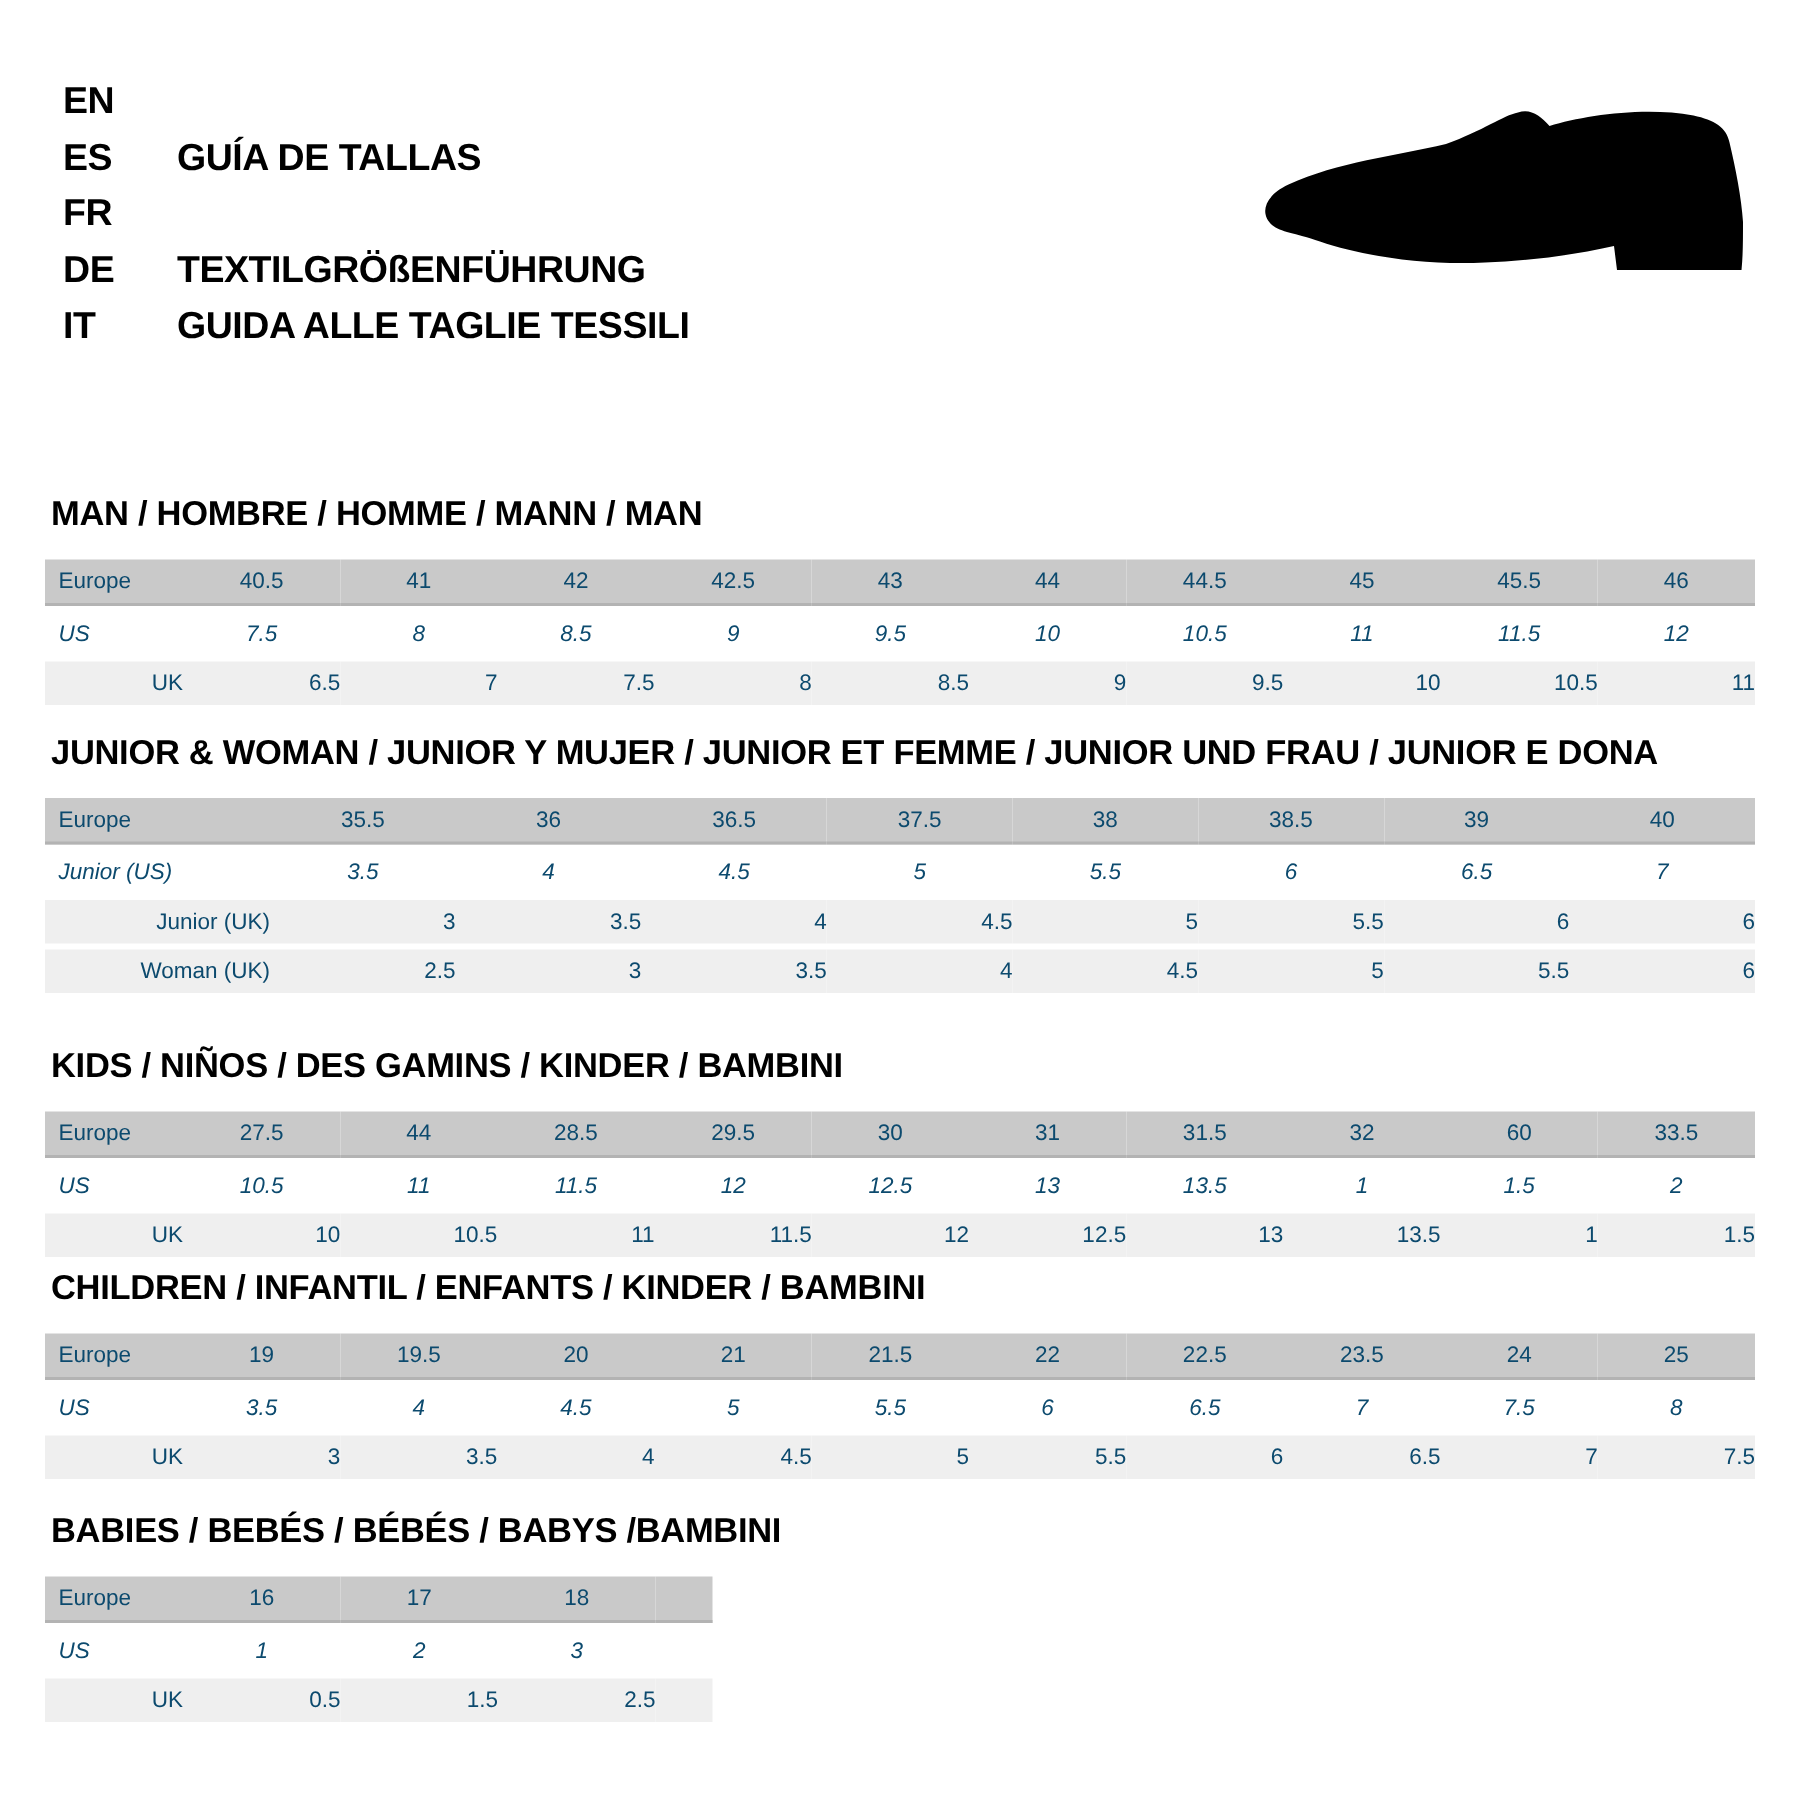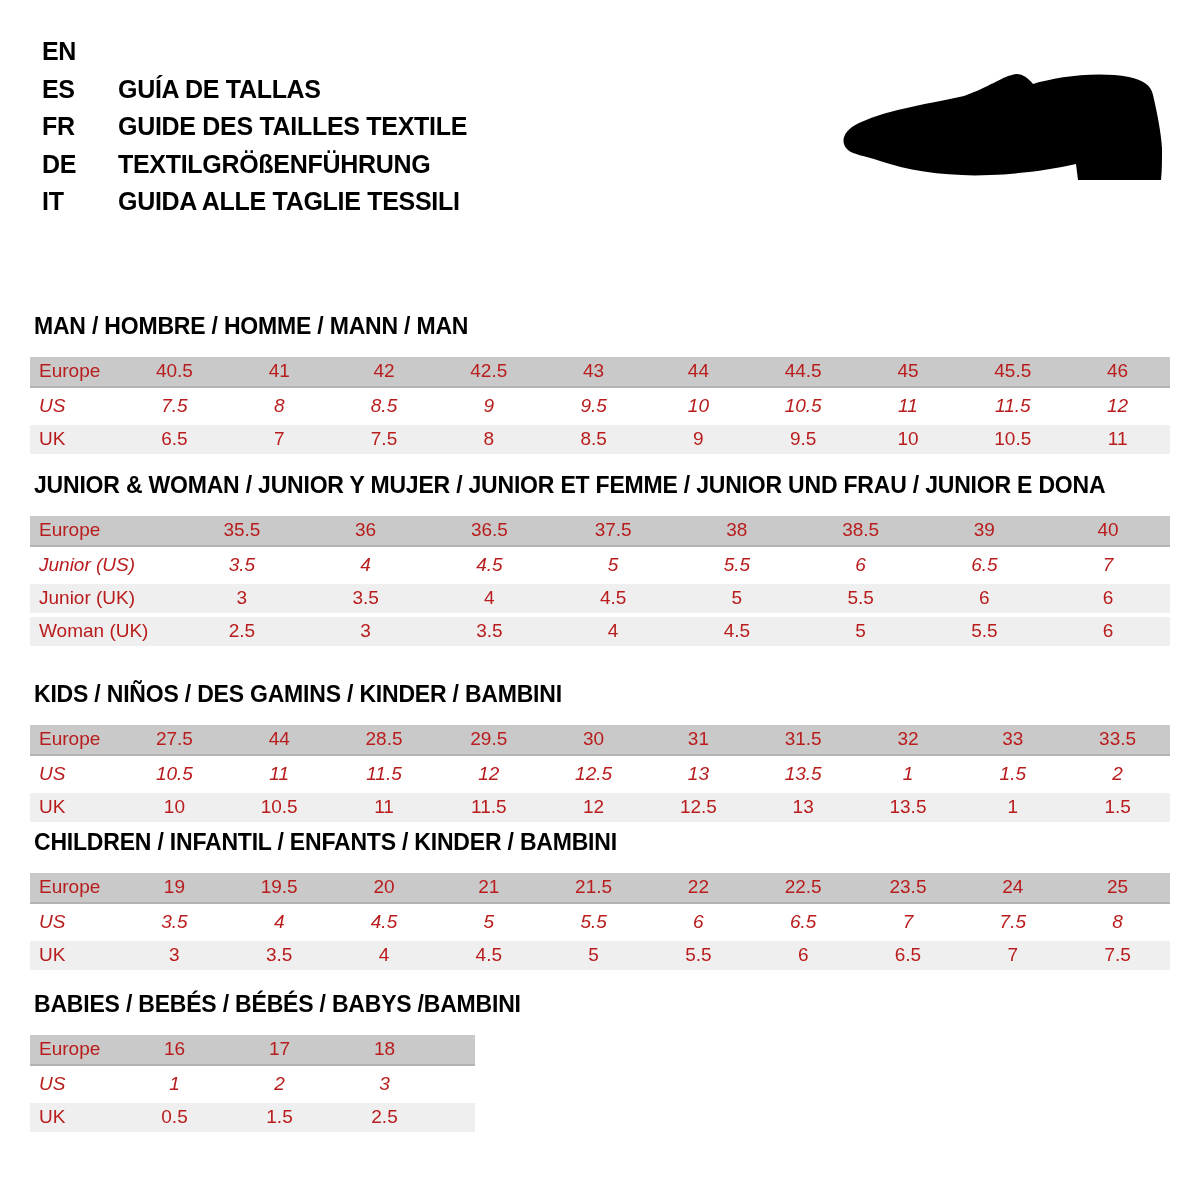--- a/index.html
+++ b/index.html
@@ -3,21 +3,21 @@
 <meta charset="utf-8">
 <style>
   html, body { margin:0; padding:0; background:#ffffff; }
   body {
     width:1200px; height:1200px; overflow:hidden;
     font-family:"Liberation Sans", sans-serif; color:#000;
   }
   .page { position:relative; width:1140px; padding:33px 30px 0 30px; }
 
   
-  .lang-list { margin-left:12px; }
+  .lang-list { margin-left:12px;margin-top:16px; }
   .lang-row { display:flex; font-weight:700; font-size:25px; line-height:37.5px; letter-spacing:-0.3px; }
   .lang-code { width:76px; flex:0 0 76px; }
   .shoe { position:absolute; top:58px; right:28px; width:340px; height:150px; }
   .shoe svg { display:block; width:100%; height:100%; }
   .category-line { margin:9px 0 0 10px; font-weight:700; font-size:25px; letter-spacing:-0.3px; }
 
   
   .size-section { }
   #section-man { margin-top:92px; }
   #section-junior-woman { margin-top:14px; }
@@ -26,52 +26,51 @@
   #section-babies { margin-top:17px; }
 
   .section-title {
     margin:0 0 13px 0; padding-left:4px;
     font-size:23px; font-weight:700; letter-spacing:-0.2px;
   }
 
   .size-table {
     width:1140px; table-layout:fixed;
     border-collapse:separate; border-spacing:0 4px;
-    font-size:19px; color:#b91c1c;
+    font-size:15px; color:#0c4a6e;
   }
   #table-babies { width:445px; }
   .col-label { width:92px; }
   #table-junior-woman .col-label { width:150px; }
   .col-filler { width:38px; }
 
   .size-table td { height:29px; padding:0; vertical-align:middle; overflow:hidden; white-space:nowrap; }
   td.label { text-align:left; padding-left:9px; }
   td.val { text-align:center; }
 
   tr.row-header td { background:#c9c9c9; border-bottom:2px solid #b3b3b3; }
   tr.row-white  td { background:#ffffff;font-style:italic; }
-  tr.row-shade  td { background:#efefef; }
+  tr.row-shade  td { background:#efefef;text-align:right; }
 </style>
 </head>
 <body>
 
 <div class="page">
 
   <header>
     <div class="lang-list" id="lang-list">
         <div class="lang-row">
           <span class="lang-code">EN</span>
         </div>
         <div class="lang-row">
           <span class="lang-code">ES</span>
           <span class="lang-label">GUÍA DE TALLAS</span>
         </div>
         <div class="lang-row">
           <span class="lang-code">FR</span>
-          <span class="lang-label">GUIDE DES TAILLES TEXTILE</span>
         </div>
         <div class="lang-row">
           <span class="lang-code">DE</span>
           <span class="lang-label">TEXTILGRÖßENFÜHRUNG</span>
         </div>
         <div class="lang-row">
           <span class="lang-code">IT</span>
           <span class="lang-label">GUIDA ALLE TAGLIE TESSILI</span>
         </div>
       </div>
@@ -241,21 +240,21 @@
             <tr class="row-header">
               <td class="label">Europe</td>
               <td class="val">27.5</td>
               <td class="val">44</td>
               <td class="val">28.5</td>
               <td class="val">29.5</td>
               <td class="val">30</td>
               <td class="val">31</td>
               <td class="val">31.5</td>
               <td class="val">32</td>
-              <td class="val">33</td>
+              <td class="val">60</td>
               <td class="val">33.5</td>
             </tr>
             <tr class="row-white">
               <td class="label">US</td>
               <td class="val">10.5</td>
               <td class="val">11</td>
               <td class="val">11.5</td>
               <td class="val">12</td>
               <td class="val">12.5</td>
               <td class="val">13</td>

